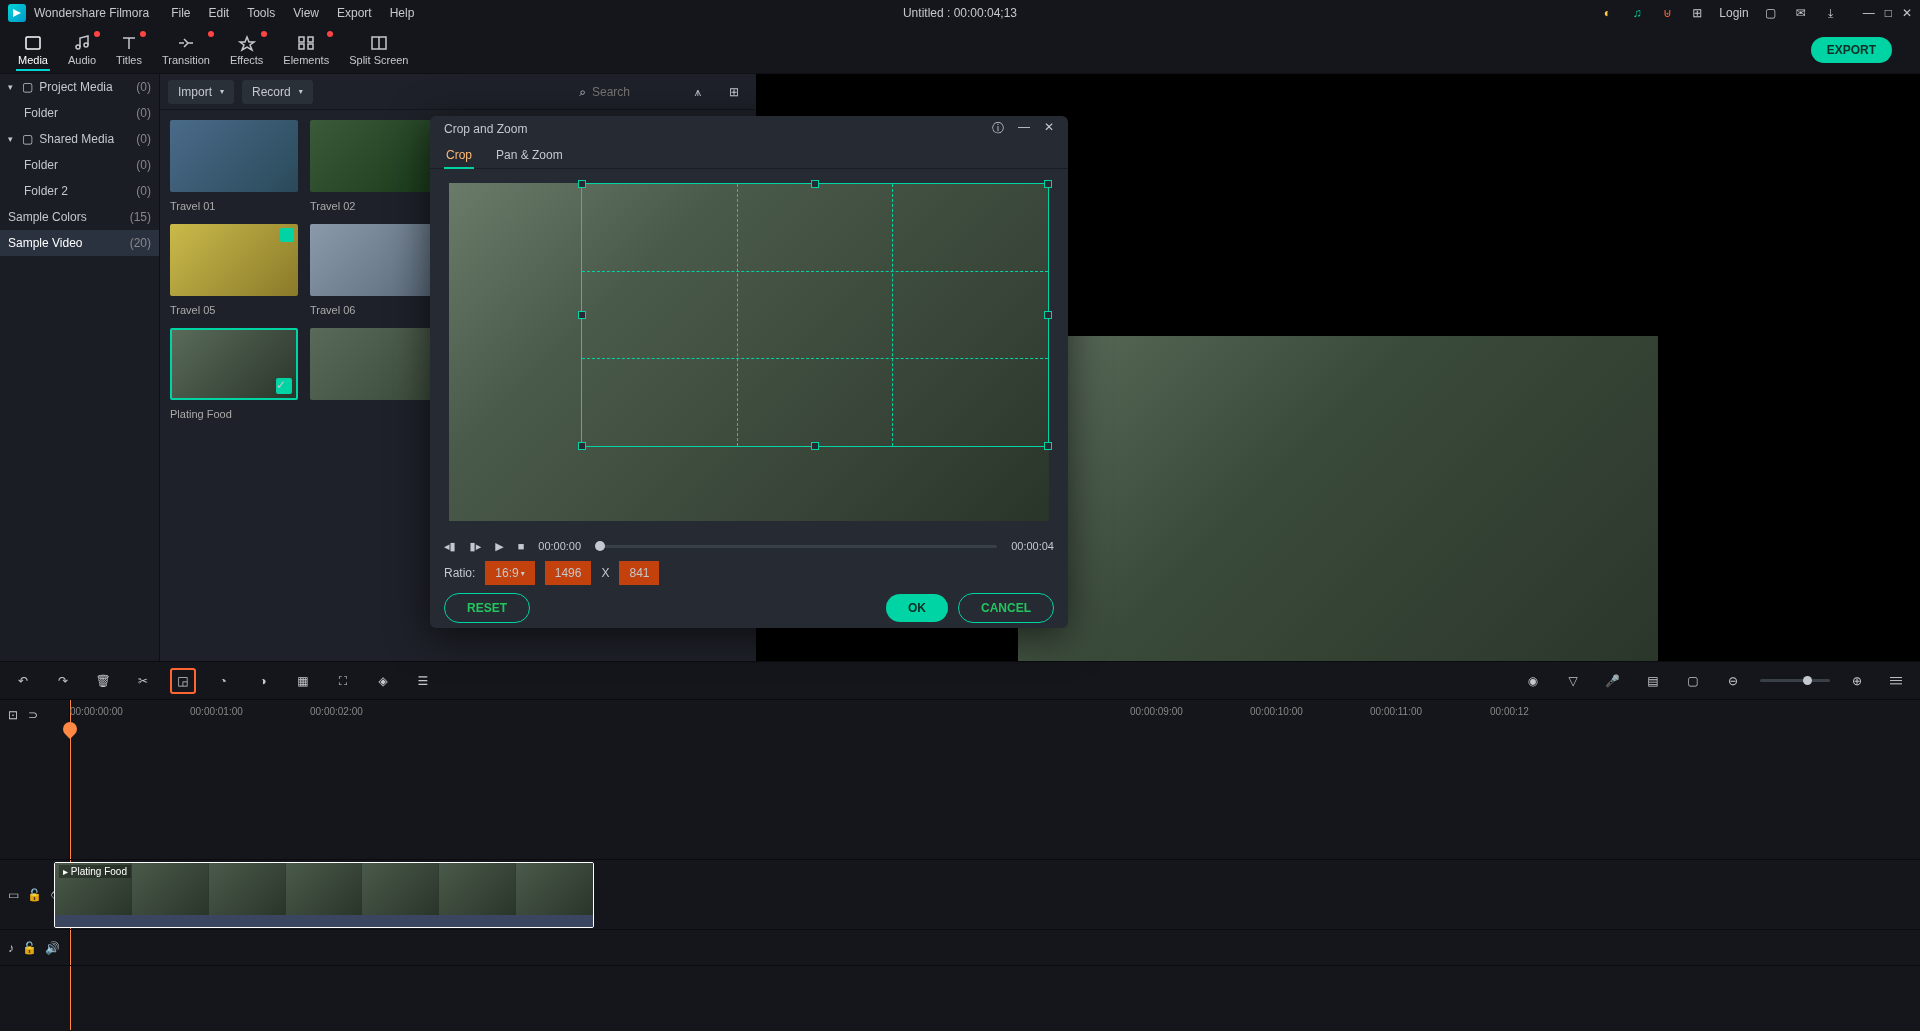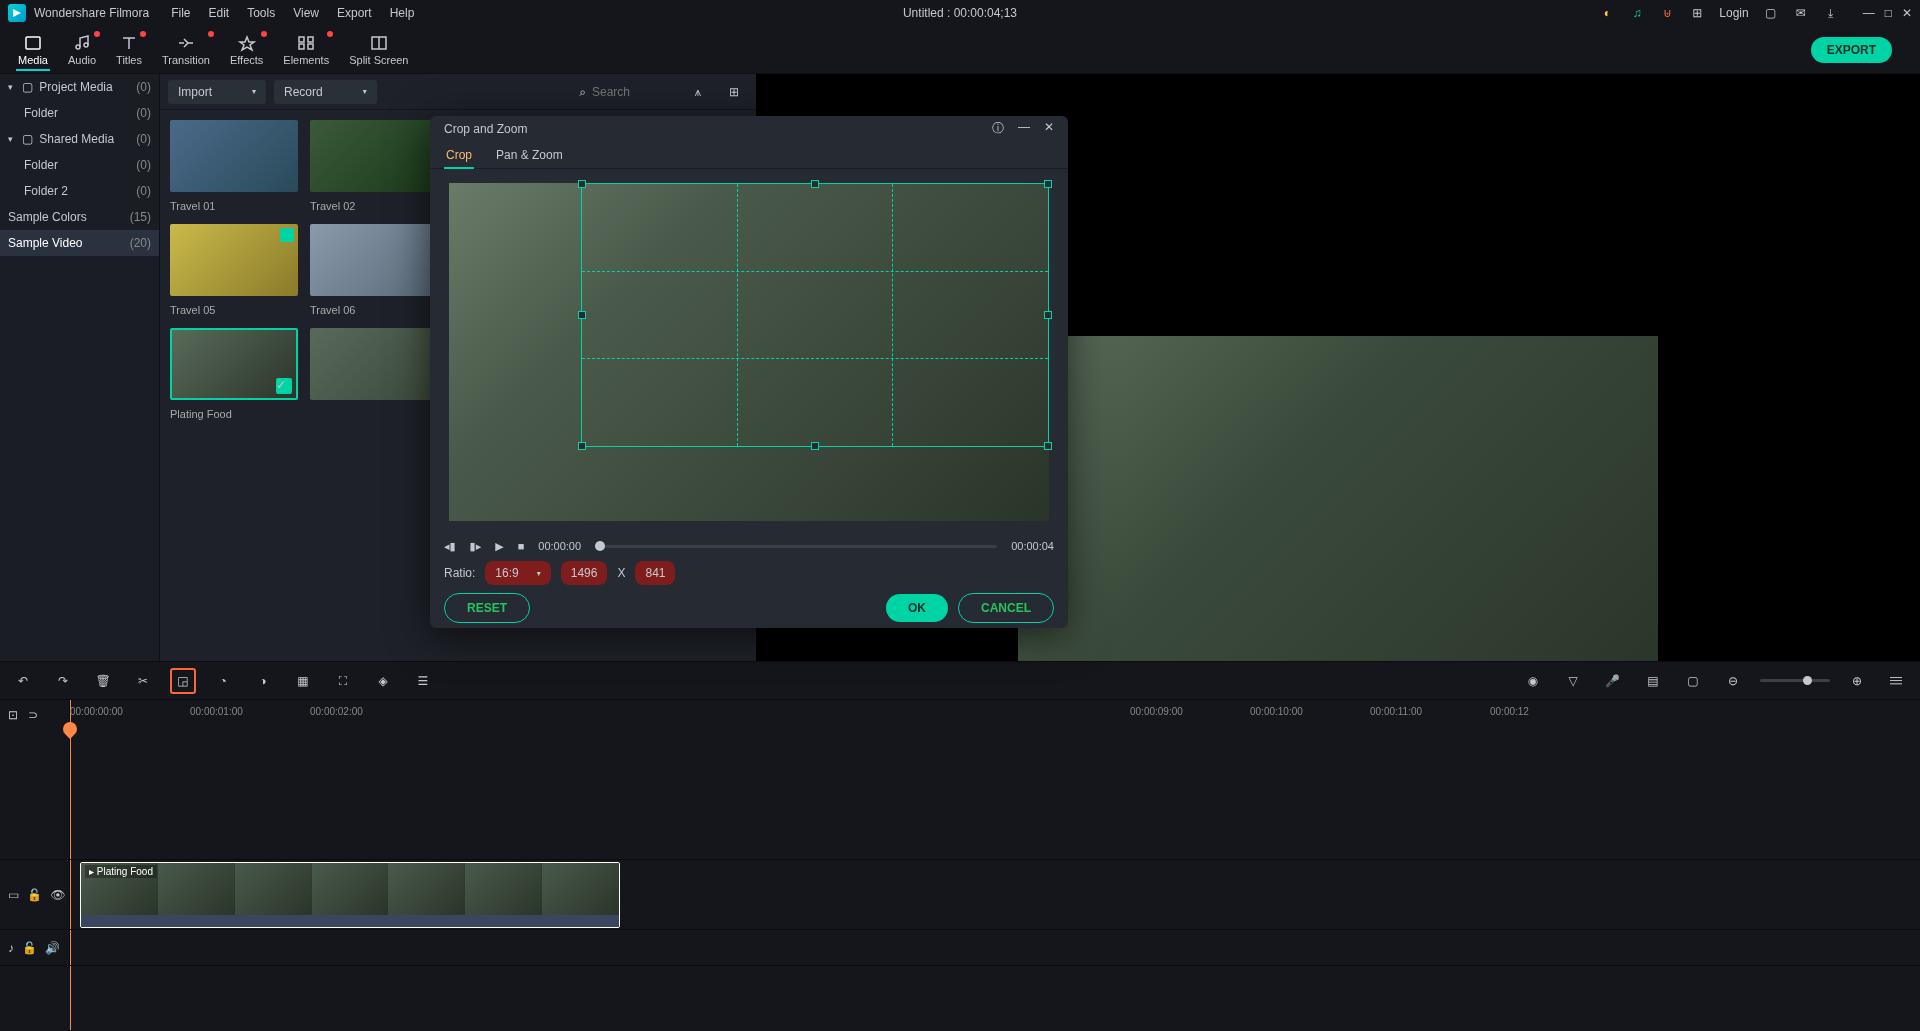--- a/index.html
+++ b/index.html
@@ -25,21 +25,21 @@
 .tree{flex:1;overflow:auto}
 .tree-item{display:flex;align-items:center;padding:6px 8px;font-size:12px;cursor:pointer}
 .tree-item.selected{background:#2a3240;color:#fff}
 .tree-item .chev{width:10px;margin-right:4px;font-size:9px}
 .tree-item .fld{margin-right:6px}
 .tree-item .cnt{margin-left:auto;color:#888}
 .tree-item.child{padding-left:24px}
 .tree-footer{height:36px;border-top:1px solid #0e1015;display:flex;align-items:center;padding:0 10px;gap:16px}
 .mid-col{width:596px;background:#1e2129;display:flex;flex-direction:column}
 .mid-toolbar{height:36px;display:flex;align-items:center;padding:0 8px;gap:8px;border-bottom:1px solid #14161b}
-.dropdown{background:#2a3038;padding:5px 10px;border-radius:3px;display:flex;align-items:center;gap:40px;cursor:pointer;font-size:12px}
+.dropdown{background:#2a3038;padding:5px 10px;border-radius:3px;display:flex;align-items:center;gap:8px;cursor:pointer;font-size:12px}
 .dropdown .chev{font-size:8px}
 .search{margin-left:auto;display:flex;align-items:center;background:transparent;padding:4px;gap:6px}
 .search input{background:transparent;border:none;color:#f0abfc;font-size:12px;outline:none;width:80px}
 .mid-toolbar .ticon{width:28px;height:28px;display:flex;align-items:center;justify-content:center;cursor:pointer}
 .thumbs{flex:1;overflow:auto;padding:10px;display:flex;flex-wrap:wrap;gap:12px;align-content:flex-start}
 .thumb{width:128px}
 .thumb .img{width:128px;height:72px;border-radius:2px;position:relative;overflow:hidden}
 .thumb .img.selected{border:2px solid #00d4a4}
 .thumb .label{font-size:11px;margin-top:8px;color:#aaa}
 .thumb .dl{position:absolute;top:4px;right:4px;width:14px;height:14px;background:#00d4a4;border-radius:2px}
@@ -58,21 +58,21 @@
 .tl-ruler{height:40px;position:relative;background:#14161b;display:flex}
 .tl-gutter{width:70px;border-right:1px solid #0a0c10}
 .tl-ruler-track{flex:1;position:relative;font-size:10px;color:#888}
 .tl-ruler-track .tick{position:absolute;top:6px}
 .tl-ruler-track .playhead{position:absolute;top:0;bottom:-290px;width:1px;background:#ff8844;left:0}
 .tl-ruler-track .playhead::before{content:"";position:absolute;top:22px;left:-7px;width:14px;height:14px;background:#ff8844;border-radius:50% 50% 50% 0;transform:rotate(-45deg)}
 .tl-body{position:relative;height:290px;display:flex}
 .tl-tracks{flex:1;position:relative}
 .tl-row{height:70px;display:flex;align-items:center;border-bottom:1px solid #0a0c10;padding-left:70px;position:relative}
 .tl-row .gutter{position:absolute;left:0;width:70px;height:100%;display:flex;align-items:center;gap:8px;padding:0 8px;border-right:1px solid #0a0c10}
-.clip{position:absolute;left:80px;top:2px;height:66px;width:540px;border:1px solid #fff;background:#2a3038;border-radius:2px;overflow:hidden}
+.clip{position:absolute;left:54px;top:2px;height:66px;width:540px;border:1px solid #fff;background:#2a3038;border-radius:2px;overflow:hidden}
 .clip-title{position:absolute;top:2px;left:4px;font-size:10px;color:#fff;z-index:2;background:rgba(0,0,0,.3);padding:1px 4px}
 .clip-frames{display:flex;height:52px}
 .clip-frame{flex:1;background:linear-gradient(135deg,#4a5a4a,#2a352a);border-right:1px solid rgba(0,0,0,.3)}
 .clip-audio{height:14px;background:#3a4560}
 .tl-row.audio{height:36px}
 .modal{position:absolute;left:430px;top:116px;width:638px;height:512px;background:#252a33;border-radius:6px;box-shadow:0 8px 40px rgba(0,0,0,.6);z-index:100;display:flex;flex-direction:column}
 .modal-title{height:34px;display:flex;align-items:center;padding:0 14px;font-size:12px}
 .modal-title .right{margin-left:auto;display:flex;gap:14px}
 .modal-tabs{height:32px;display:flex;padding:0 14px;gap:20px;border-bottom:1px solid #1a1d24}
 .modal-tab{padding:6px 2px;cursor:pointer;font-size:12px;position:relative}
@@ -84,21 +84,21 @@
 .crop-rect .h{position:absolute;width:8px;height:8px;background:#252a33;border:1px solid #00d4a4}
 .crop-rect .h.tl{top:-4px;left:-4px}.crop-rect .h.tr{top:-4px;right:-4px}.crop-rect .h.bl{bottom:-4px;left:-4px}.crop-rect .h.br{bottom:-4px;right:-4px}
 .crop-rect .h.tm{top:-4px;left:50%;margin-left:-4px}.crop-rect .h.bm{bottom:-4px;left:50%;margin-left:-4px}
 .crop-rect .h.ml{top:50%;left:-4px;margin-top:-4px}.crop-rect .h.mr{top:50%;right:-4px;margin-top:-4px}
 .crop-rect .grid-v{position:absolute;top:0;bottom:0;width:0;border-left:1px dashed #00d4a4}
 .crop-rect .grid-h{position:absolute;left:0;right:0;height:0;border-top:1px dashed #00d4a4}
 .modal-playbar{height:30px;display:flex;align-items:center;padding:0 14px;gap:14px;font-size:11px}
 .modal-playbar .slider{flex:1;height:3px;background:#3a4048;border-radius:2px;position:relative}
 .modal-playbar .slider .knob{position:absolute;left:0;top:-4px;width:10px;height:10px;background:#c5c8ce;border-radius:50%}
 .modal-inputs{height:40px;display:flex;align-items:center;padding:0 14px;gap:10px;font-size:12px}
-.modal-inputs .sel,.modal-inputs .num{background:#7f1d1d;padding:5px 10px;border-radius:8px;display:flex;align-items:center;gap:18px}
+.modal-inputs .sel,.modal-inputs .num{background:#c2410c;padding:5px 10px;border-radius:0;display:flex;align-items:center;gap:2px}
 .modal-btns{height:52px;display:flex;align-items:center;padding:0 14px;gap:10px}
 .btn{padding:7px 22px;border-radius:16px;font-size:12px;font-weight:600;cursor:pointer}
 .btn.outline{border:1px solid #00d4a4;color:#22c55e}
 .btn.primary{background:#00d4a4;color:#0a3028}
 .svgicon{fill:none;stroke:currentColor;stroke-width:1.5}
 .zoom-slider{width:70px;height:3px;background:#3a4048;border-radius:2px;position:relative}
 .zoom-slider .knob{position:absolute;right:18px;top:-3px;width:9px;height:9px;background:#c5c8ce;border-radius:50%}
 .scroll-thumb{position:absolute;right:2px;top:6px;width:6px;height:160px;background:#3a4048;border-radius:3px}
 </style>
 </head>

